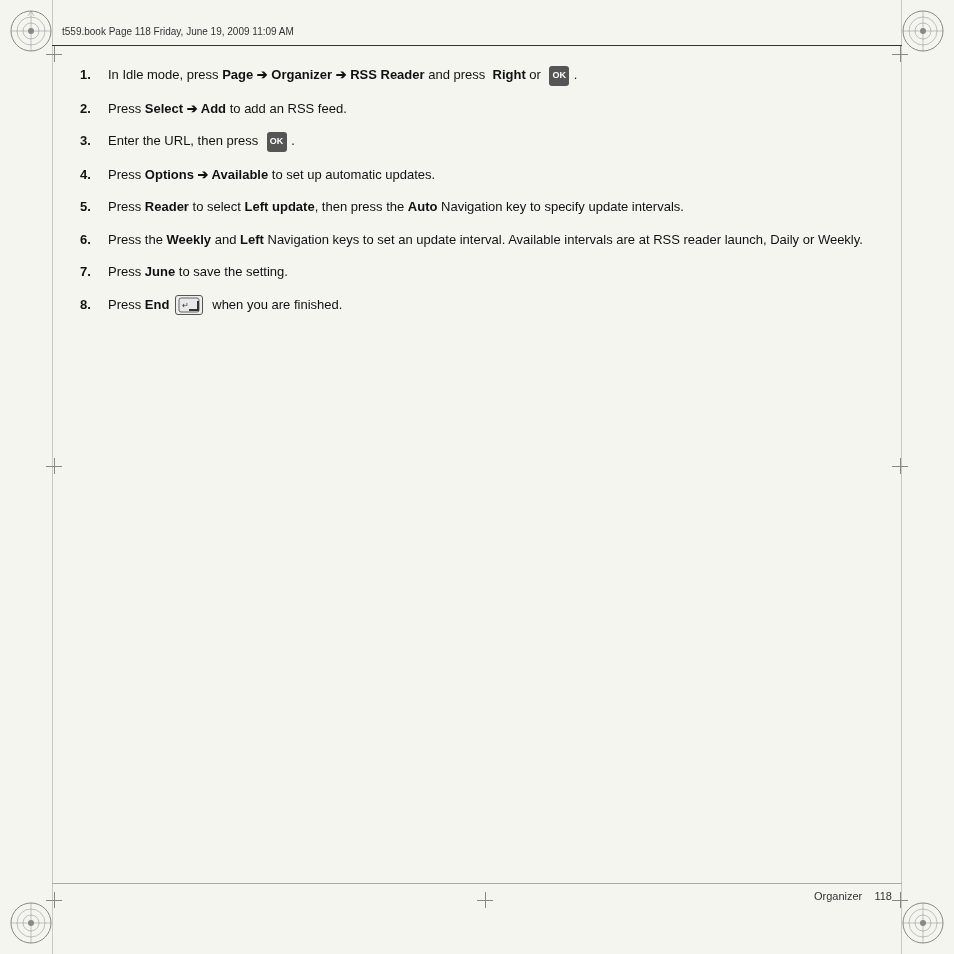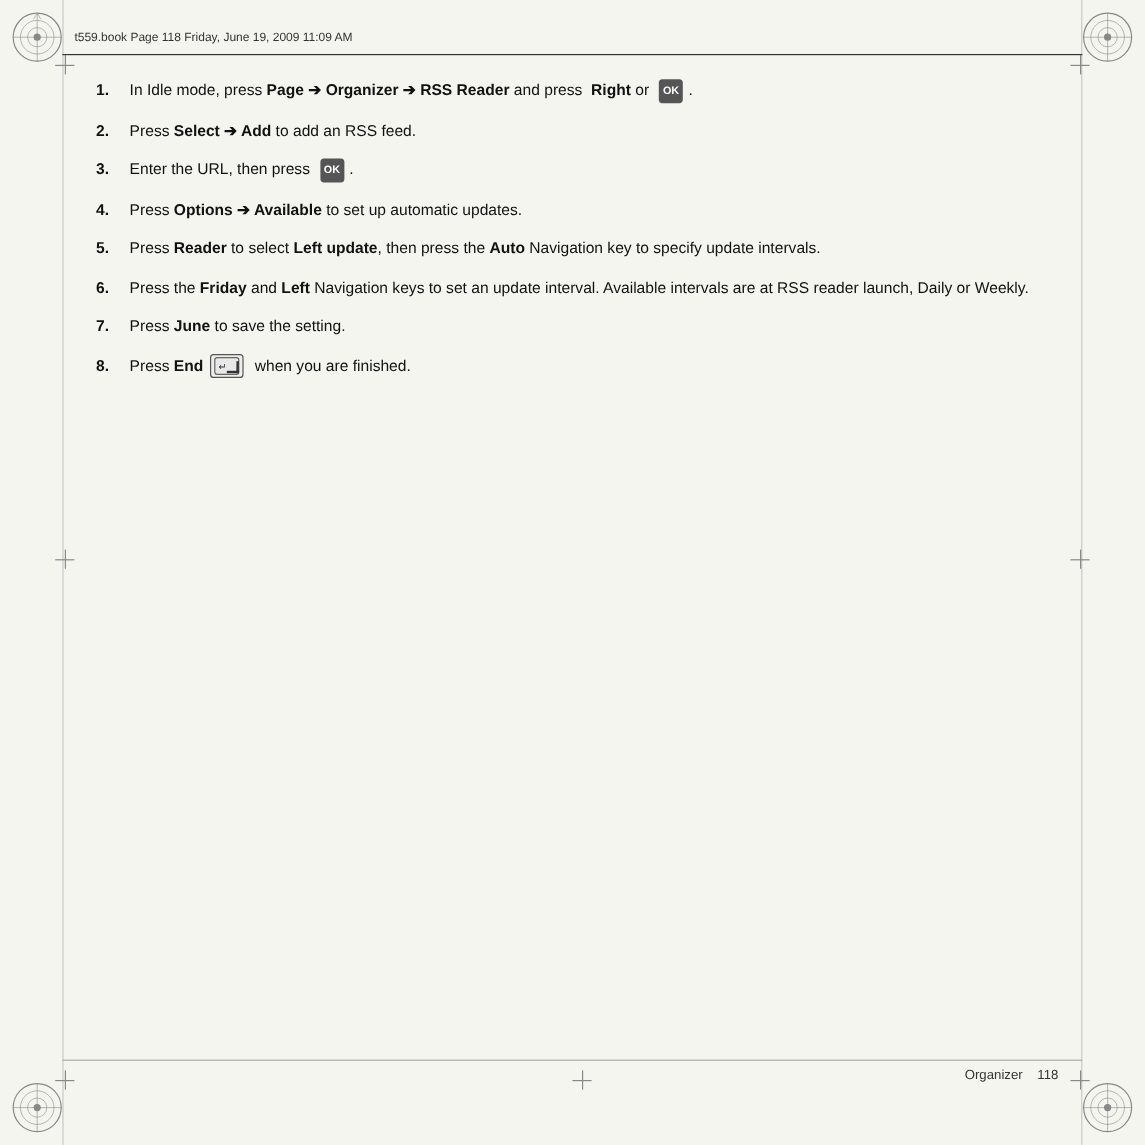--- a/index.html
+++ b/index.html
@@ -67,21 +67,21 @@
 
     
     .footer {
       position: absolute;
       bottom: 52px;
       left: 52px;
       right: 52px;
       display: flex;
       justify-content: flex-end;
       align-items: center;
-      padding: 0 20px;
+      padding: 0 10px;
       border-top: 1px solid #aaa;
       padding-top: 6px;
     }
     .footer-text {
       font-size: 11px;
       color: #333;
     }
 
     
     .content {
@@ -300,21 +300,21 @@
     <li class="list-item">
       <span class="item-num bold">5.</span>
       <span class="item-text">
         Press <span class="bold">Reader</span> to select <span class="bold">Left update</span>, then press the <span class="bold">Auto</span> Navigation key to specify update intervals.
       </span>
     </li>
 
     <li class="list-item">
       <span class="item-num bold">6.</span>
       <span class="item-text">
-        Press the <span class="bold">Friday</span> and <span class="bold">Left</span> Navigation keys to set an update interval. Available intervals are at RSS reader launch, Daily or Weekly.
+        Press the <span class="bold">Weekly</span> and <span class="bold">Left</span> Navigation keys to set an update interval. Available intervals are at RSS reader launch, Daily or Weekly.
       </span>
     </li>
 
     <li class="list-item">
       <span class="item-num bold">7.</span>
       <span class="item-text">
         Press <span class="bold">June</span> to save the setting.
       </span>
     </li>
 

